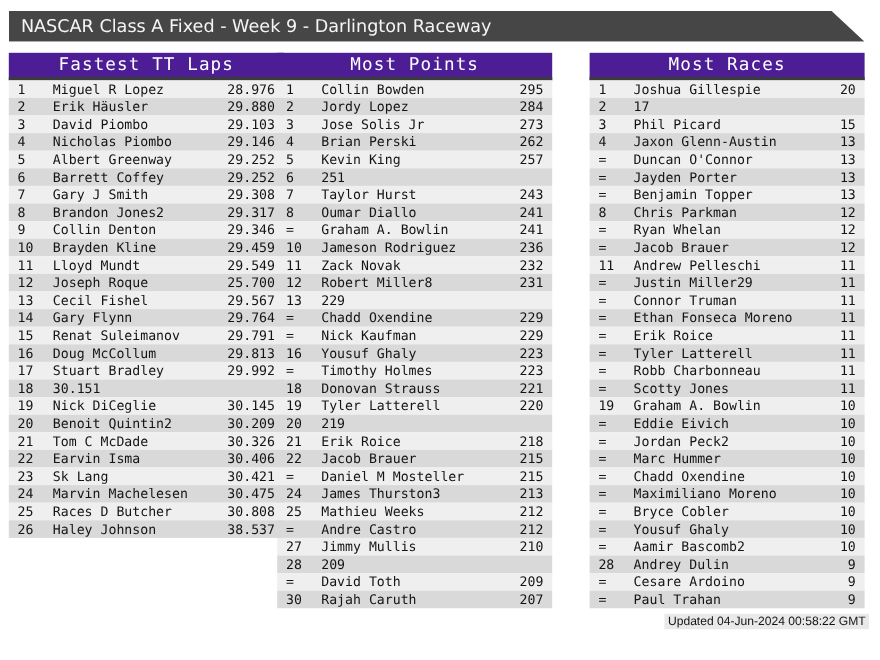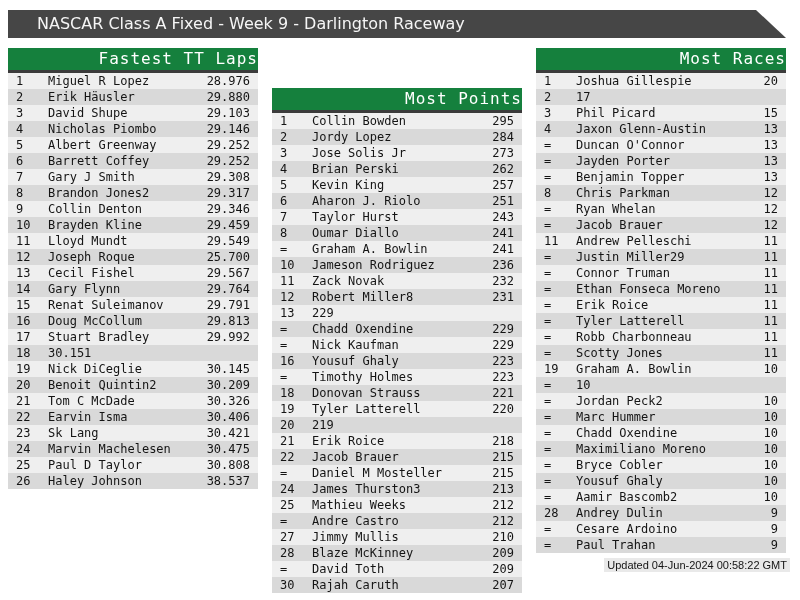--- a/index.html
+++ b/index.html
@@ -16,39 +16,39 @@
     position: absolute;
     left: 8px;
     top: 10px;
     width: 778px;
     height: 28px;
     background: #464646;
     color: #f5f5f5;
     font-family: "DejaVu Sans", "Liberation Sans", sans-serif;
     font-size: 16px;
     line-height: 28px;
-    padding-left: 29px;
+    padding-left: 11px;
     box-sizing: border-box;
     clip-path: polygon(0 0, calc(100% - 30px) 0, 100% 100%, 0 100%);
     white-space: nowrap;
   }
   .board {
     position: absolute;
     top: 48px;
     width: 250px;
   }
   .board-0 { left: 8px; }
-  .board-1 { left: 272px; margin-top: 40px; }
+  .board-1 { left: 252px; }
   .board-2 { left: 536px; }
   .board-header {
     height: 22px;
-    background: #15803d;
+    background: #4c1d95;
     border-bottom: 3px solid #3b3b3b;
     color: #ffffff;
-    text-align: right;
+    text-align: center;
     font-size: 16px;
     line-height: 22px;
     letter-spacing: 1px;
     white-space: nowrap;
   }
   .row {
     display: flex;
     height: 16px;
     line-height: 16px;
     font-size: 12px;
@@ -100,21 +100,21 @@
         <span class="cell-name">Miguel R Lopez</span>
         <span class="cell-value">28.976</span>
       </div>
       <div class="row even">
         <span class="cell-rank">2</span>
         <span class="cell-name">Erik Häusler</span>
         <span class="cell-value">29.880</span>
       </div>
       <div class="row odd">
         <span class="cell-rank">3</span>
-        <span class="cell-name">David Shupe</span>
+        <span class="cell-name">David Piombo</span>
         <span class="cell-value">29.103</span>
       </div>
       <div class="row even">
         <span class="cell-rank">4</span>
         <span class="cell-name">Nicholas Piombo</span>
         <span class="cell-value">29.146</span>
       </div>
       <div class="row odd">
         <span class="cell-rank">5</span>
         <span class="cell-name">Albert Greenway</span>
@@ -209,21 +209,21 @@
         <span class="cell-name">Sk Lang</span>
         <span class="cell-value">30.421</span>
       </div>
       <div class="row even">
         <span class="cell-rank">24</span>
         <span class="cell-name">Marvin Machelesen</span>
         <span class="cell-value">30.475</span>
       </div>
       <div class="row odd">
         <span class="cell-rank">25</span>
-        <span class="cell-name">Paul D Taylor</span>
+        <span class="cell-name">Races D Butcher</span>
         <span class="cell-value">30.808</span>
       </div>
       <div class="row even">
         <span class="cell-rank">26</span>
         <span class="cell-name">Haley Johnson</span>
         <span class="cell-value">38.537</span>
       </div>
     </div>
 </div>
 
@@ -250,21 +250,20 @@
         <span class="cell-name">Brian Perski</span>
         <span class="cell-value">262</span>
       </div>
       <div class="row odd">
         <span class="cell-rank">5</span>
         <span class="cell-name">Kevin King</span>
         <span class="cell-value">257</span>
       </div>
       <div class="row even">
         <span class="cell-rank">6</span>
-        <span class="cell-name">Aharon J. Riolo</span>
         <span class="cell-value">251</span>
       </div>
       <div class="row odd">
         <span class="cell-rank">7</span>
         <span class="cell-name">Taylor Hurst</span>
         <span class="cell-value">243</span>
       </div>
       <div class="row even">
         <span class="cell-rank">8</span>
         <span class="cell-name">Oumar Diallo</span>
@@ -358,21 +357,20 @@
         <span class="cell-name">Andre Castro</span>
         <span class="cell-value">212</span>
       </div>
       <div class="row odd">
         <span class="cell-rank">27</span>
         <span class="cell-name">Jimmy Mullis</span>
         <span class="cell-value">210</span>
       </div>
       <div class="row even">
         <span class="cell-rank">28</span>
-        <span class="cell-name">Blaze McKinney</span>
         <span class="cell-value">209</span>
       </div>
       <div class="row odd">
         <span class="cell-rank">=</span>
         <span class="cell-name">David Toth</span>
         <span class="cell-value">209</span>
       </div>
       <div class="row even">
         <span class="cell-rank">30</span>
         <span class="cell-name">Rajah Caruth</span>
@@ -473,20 +471,21 @@
         <span class="cell-name">Scotty Jones</span>
         <span class="cell-value">11</span>
       </div>
       <div class="row odd">
         <span class="cell-rank">19</span>
         <span class="cell-name">Graham A. Bowlin</span>
         <span class="cell-value">10</span>
       </div>
       <div class="row even">
         <span class="cell-rank">=</span>
+        <span class="cell-name">Eddie Eivich</span>
         <span class="cell-value">10</span>
       </div>
       <div class="row odd">
         <span class="cell-rank">=</span>
         <span class="cell-name">Jordan Peck2</span>
         <span class="cell-value">10</span>
       </div>
       <div class="row even">
         <span class="cell-rank">=</span>
         <span class="cell-name">Marc Hummer</span>

